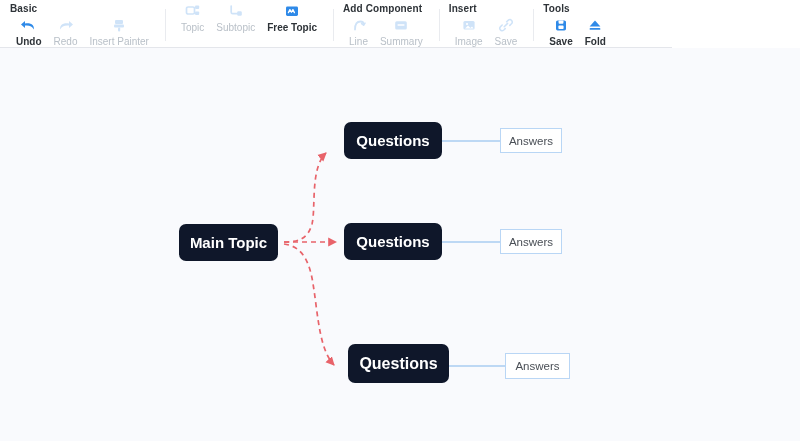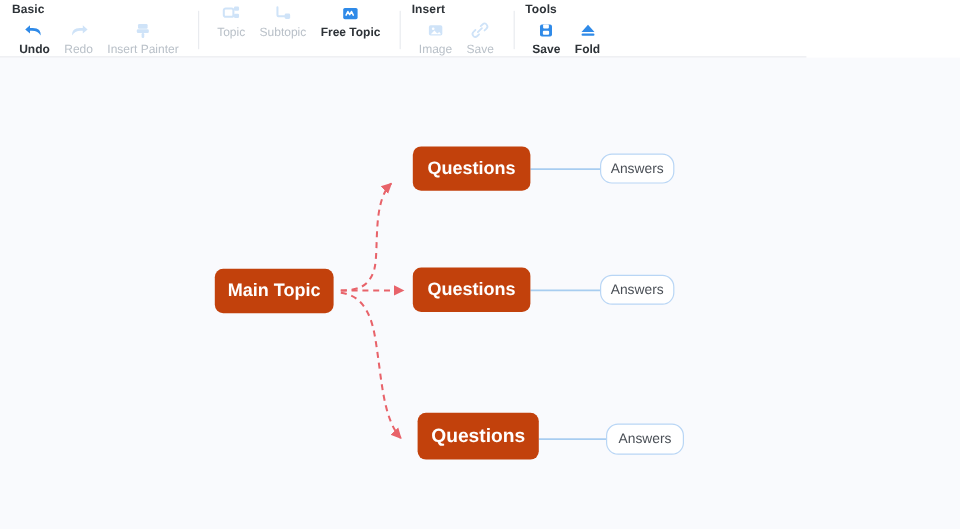--- a/index.html
+++ b/index.html
@@ -87,29 +87,29 @@
     width: 800px; height: 393px;
   }
   .node {
     position: absolute;
     display: flex;
     align-items: center;
     justify-content: center;
     white-space: nowrap;
   }
   .node-primary {
-    background: #c2410c;
+    background: #0f172a;
     border-radius: 7px;
     color: #ffffff;
     font-weight: bold;
   }
   .node-leaf {
     background: #ffffff;
     border: 1px solid #b9d6f5;
-    border-radius: 10px;
+    border-radius: 0;
     color: #4a4f56;
     font-size: 11.5px;
   }
 </style>
 </head>
 <body>
 
 <div id="toolbar">
 
   <div class="tb-group">
@@ -170,20 +170,43 @@
           <svg width="16" height="15" viewBox="0 0 16 15">
             <rect x="2" y="2.6" width="12" height="9.4" rx="1.4" fill="#2f8ae8"></rect>
             <path d="M4.4 8.6 L5.9 5.6 L7.4 8.2 L8.9 5.6 L10.4 8.6" fill="none" stroke="#ffffff" stroke-width="1.3" stroke-linejoin="round" stroke-linecap="round"></path>
           </svg>
         </span>
         <span class="tb-label">Free Topic</span>
       </div>
     </div>
   </div>
 
+  <div class="tb-group">
+    <div class="tb-group-title">Add Component</div>
+    <div class="tb-items">
+      <div class="tb-item semi">
+        <span class="tb-ico">
+          <svg width="16" height="15" viewBox="0 0 16 15">
+            <path d="M4 11.5 Q4 3.5 9.5 3.5 Q12.5 3.5 12.5 6" fill="none" stroke="#cfe3f8" stroke-width="1.8" stroke-linecap="round"></path>
+            <path d="M10.6 5.6 L12.6 7.2 L14 5.1" fill="none" stroke="#cfe3f8" stroke-width="1.6" stroke-linecap="round" stroke-linejoin="round"></path>
+          </svg>
+        </span>
+        <span class="tb-label">Line</span>
+      </div>
+      <div class="tb-item semi">
+        <span class="tb-ico">
+          <svg width="16" height="15" viewBox="0 0 16 15">
+            <rect x="2.2" y="3.2" width="11.6" height="8.2" rx="1.5" fill="#cfe3f8"></rect>
+            <rect x="4.4" y="6.2" width="7.2" height="1.5" rx=".7" fill="#ffffff"></rect>
+          </svg>
+        </span>
+        <span class="tb-label">Summary</span>
+      </div>
+    </div>
+  </div>
 
   <div class="tb-group">
     <div class="tb-group-title">Insert</div>
     <div class="tb-items">
       <div class="tb-item semi">
         <span class="tb-ico">
           <svg width="16" height="15" viewBox="0 0 16 15">
             <rect x="2.4" y="3" width="11.2" height="8.6" rx="1.5" fill="#cfe3f8"></rect>
             <circle cx="6" cy="6" r="1.1" fill="#ffffff"></circle>
             <path d="M4 10.6 L7 7.4 L9.4 10 L11 8.6 L12.6 10.6 Z" fill="#ffffff"></path>

